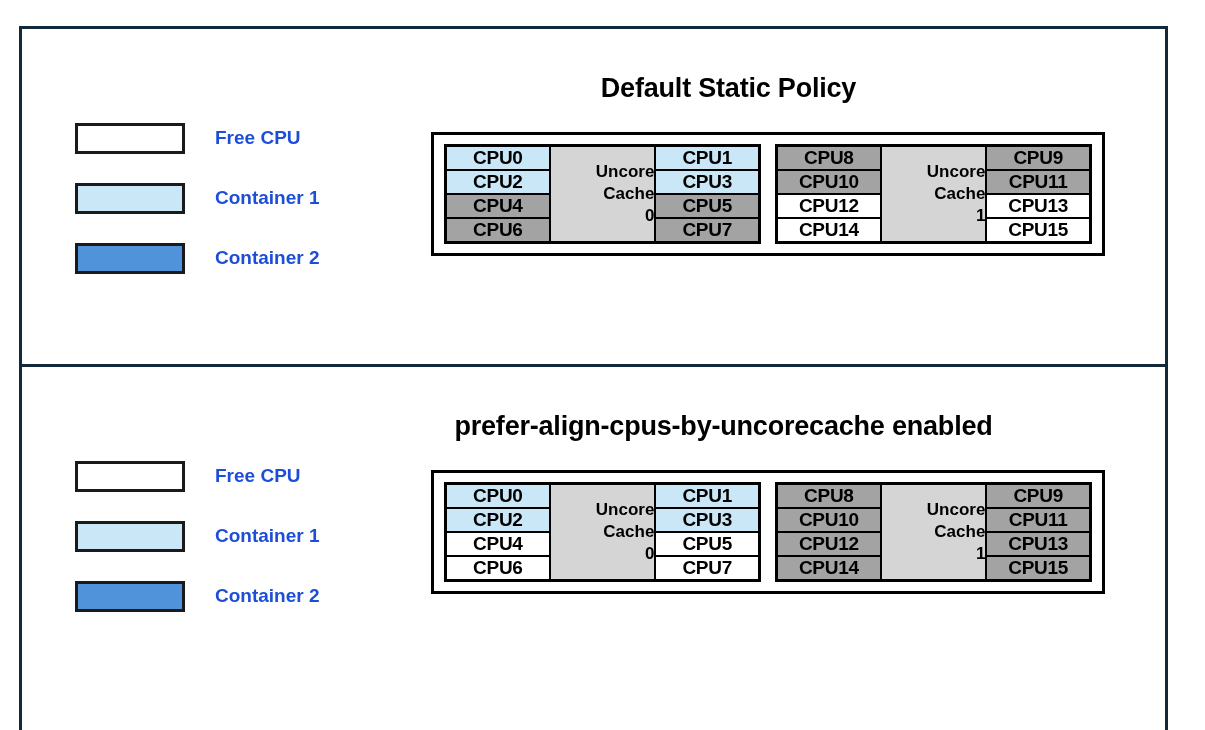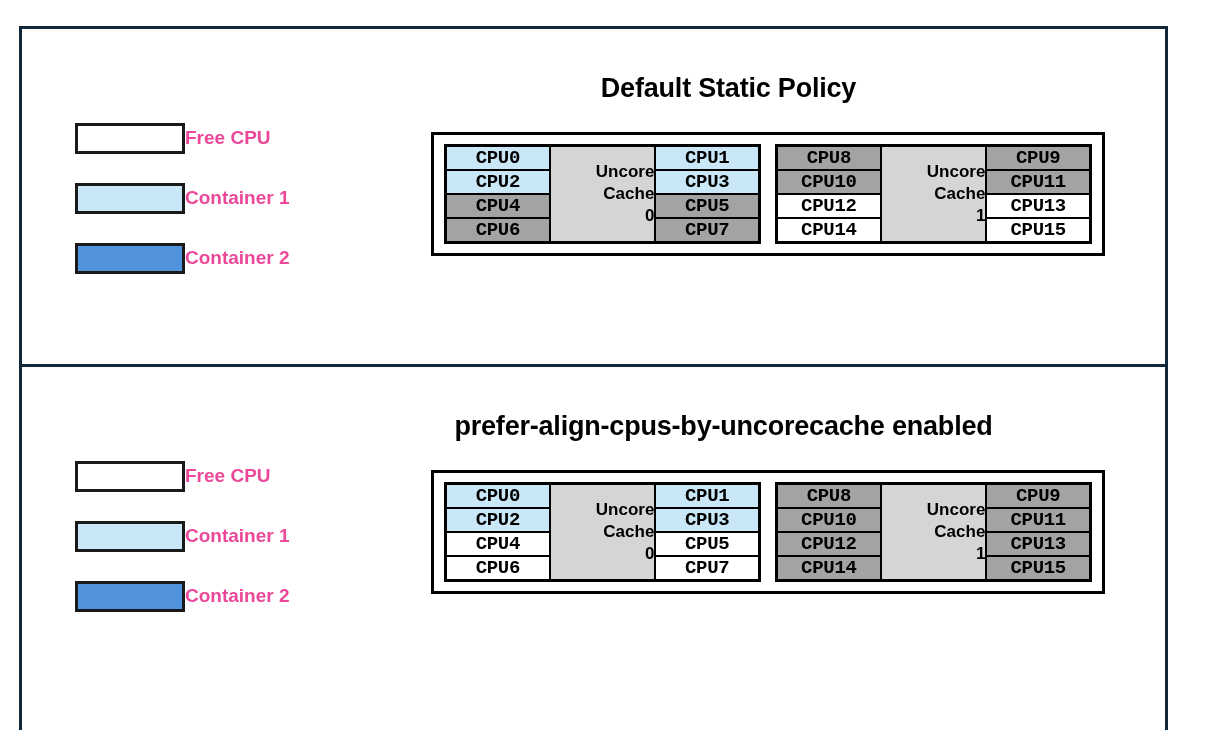--- a/index.html
+++ b/index.html
@@ -71,23 +71,24 @@
     width: 110px;
     height: 31px;
     border: 3px solid #1a1a1a;
     box-sizing: border-box;
     flex: 0 0 auto;
   }
   .sw-free      { background: #ffffff; }
   .sw-c1        { background: #c9e7f7; }
   .sw-c2        { background: #5193db; }
   .legend-label {
+    margin-left: 30px;
     font-size: 19px;
     font-weight: bold;
-    color: #ec4899;
+    color: #1d4ed8;
     white-space: nowrap;
   }
 
   
   .diagram {
     position: absolute;
     left: 409px;
     top: 103px;
     width: 674px;
     border: 3px solid #000000;
@@ -102,21 +103,20 @@
     display: flex;
     border: 2px solid #000000;
     box-sizing: border-box;
     background: #ffffff;
   }
   .cpu-col {
     flex: 1 1 0;
     display: flex;
     flex-direction: column;
     min-width: 0;
-    font-family: Liberation Mono, monospace;
   }
   .cpu-cell {
     flex: 1 1 0;
     display: flex;
     align-items: center;
     justify-content: center;
     font-size: 19px;
     font-weight: bold;
     color: #000000;
     border: 2px solid #000000;

